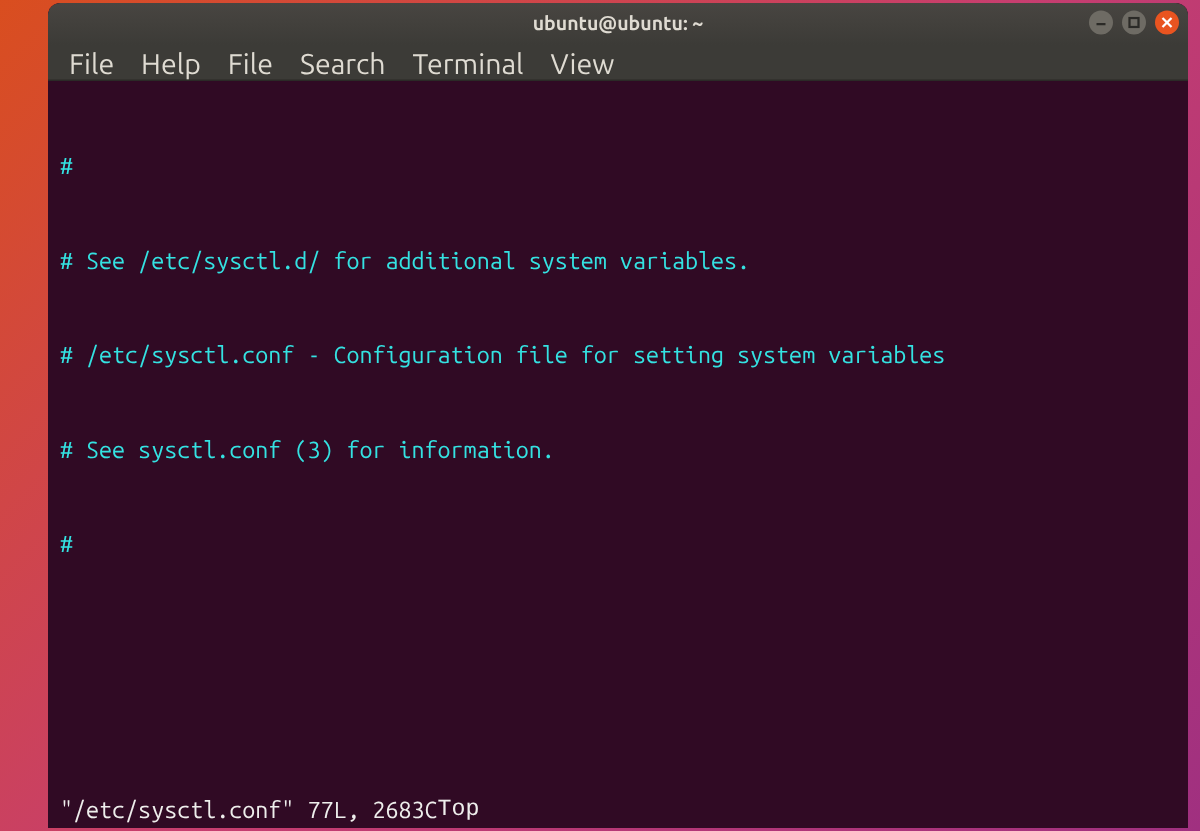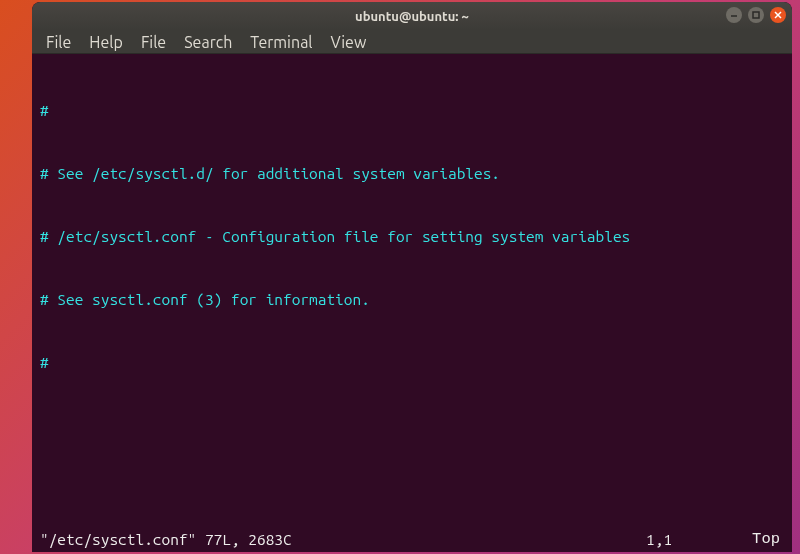--- a/index.html
+++ b/index.html
@@ -62,21 +62,21 @@
       height: 24px;
       background: #3c3b37;
       display: flex;
       align-items: center;
       padding: 0 6px;
       gap: 2px;
       border-bottom: 1px solid #2b2a27;
     }
     .menu-item {
       color: #dfdbd2;
-      font-size: 16px;
+      font-size: 19px;
       padding: 2px 8px;
       cursor: pointer;
     }
     .terminal {
       flex: 1;
       background: #300a24;
       padding: 4px 6px 2px 8px;
       font-family: "Ubuntu Mono", "DejaVu Sans Mono", monospace;
       font-size: 15.5px;
       line-height: 21px;
@@ -154,17 +154,16 @@
     
     
     
     
     <div class="line"></div>
     
     
 
     <div class="status-line">
       <span class="status-left">"/etc/sysctl.conf" 77L, 2683C</span>
-      <span class="status-mid">1,1</span>
       <span class="status-right">Top</span>
     </div>
   </div>
 </div>
 
 </body></html>

